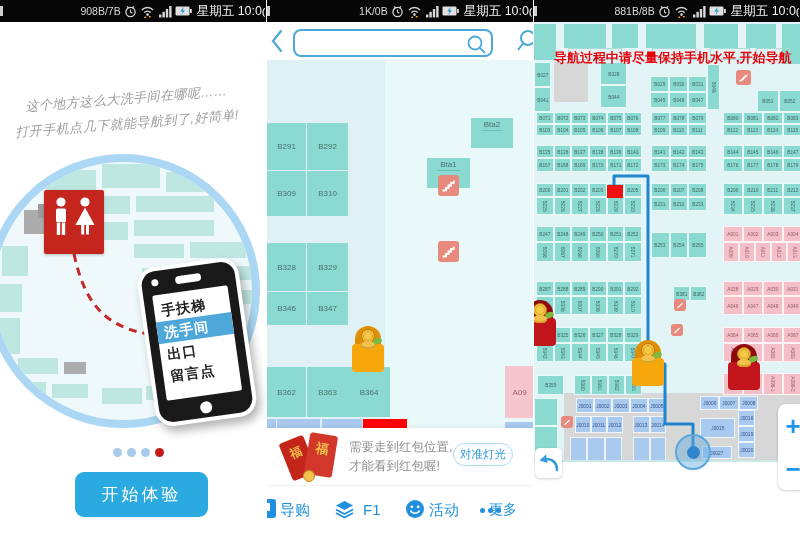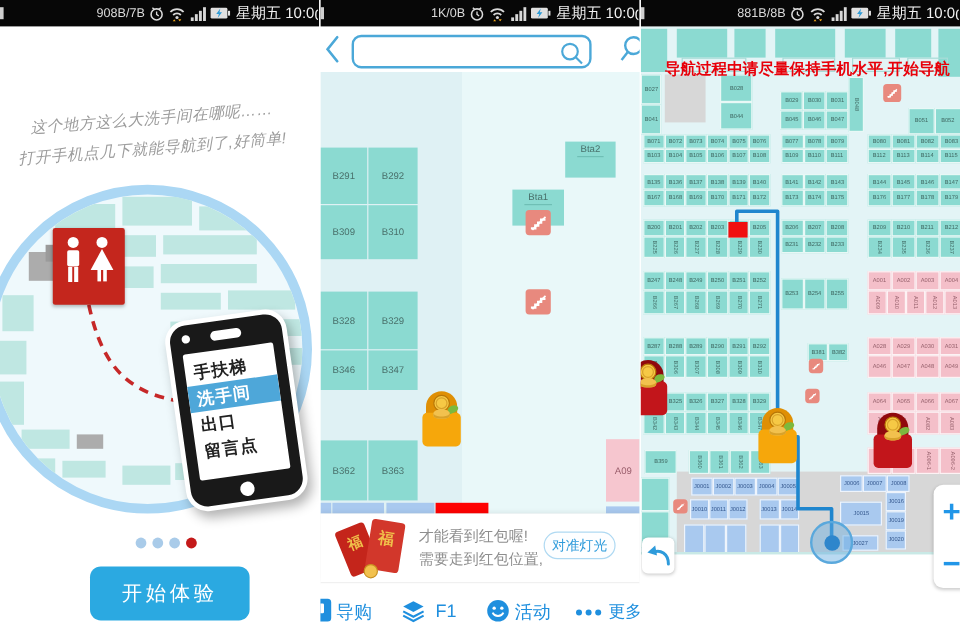--- a/index.html
+++ b/index.html
@@ -307,20 +307,23 @@
       </div>
       <div class="blk teal" style="left: 40px; top: 232px; width: 41px; height: 33px;">
         <span>B347</span>
       </div>
       <div class="blk teal" style="left: 0px; top: 307px; width: 39px; height: 50px;">
         <span>B362</span>
       </div>
       <div class="blk teal" style="left: 40px; top: 307px; width: 41px; height: 50px;">
         <span>B363</span>
       </div>
+      <div class="blk teal" style="left: 81px; top: 307px; width: 42px; height: 50px;">
+        <span>B364</span>
+      </div>
       <div class="blk teal top" style="left: 160px; top: 58px; width: 43px; height: 30px; margin-top: 40px;">
         <span>Bta1</span>
       </div>
       <div class="blk teal top" style="left: 204px; top: 58px; width: 42px; height: 30px;">
         <span>Bta2</span>
       </div>
       <div class="blk blue" style="left: 0px; top: 359px; width: 9px; height: 44px;"></div>
       <div class="blk blue" style="left: 10px; top: 359px; width: 43px; height: 44px;"></div>
       <div class="blk blue" style="left: 55px; top: 359px; width: 40px; height: 44px;"></div>
       <div class="blk red" style="left: 96px; top: 359px; width: 44px; height: 44px;"></div>
@@ -351,22 +354,22 @@
 
   <div class="banner">
     <div class="env env1">
         <span class="fu">福</span>
       </div>
     <div class="env env2">
         <span class="fu">福</span>
       </div>
     <div class="env-coin"></div>
     <div class="b-text">
+      <div>需要走到红包位置,</div>
       <div>才能看到红包喔!</div>
-      <div>需要走到红包位置,</div>
     </div>
     <div class="b-btn">对准灯光</div>
   </div>
 
   <div class="nav">
     <span class="nav-ic1"></span>
     <span class="lbl" style="left:13px">导购</span>
     <span class="nav-ic" style="left:67px;top:13px"><svg width="21" height="21">
           <path d="M10.5 2 L19 6.5 L10.5 11 L2 6.5 Z" fill="#1F8FDE"></path>
           <path d="M2 10.5 L10.5 15 L19 10.5" stroke="#1F8FDE" stroke-width="1.8" fill="none"></path>
@@ -378,21 +381,21 @@
           <circle cx="6.8" cy="7.8" r="1.4" fill="#fff"></circle>
           <circle cx="13.2" cy="7.8" r="1.4" fill="#fff"></circle>
           <path d="M5.5 11.5 A5 5 0 0 0 14.5 11.5" stroke="#fff" stroke-width="1.6" fill="none"></path>
         </svg></span>
     <span class="lbl" style="left:162px">活动</span>
     <span class="mdots">
         <i></i>
         <i></i>
         <i></i>
       </span>
-    <span class="lbl" style="left:240px;font-size:14px">更多</span>
+    <span class="lbl" style="left:222px;font-size:14px">更多</span>
   </div>
 </div>
 
 <div class="panel" id="p3">
   <div class="statusbar">
     <span class="sb-sliver"></span>
     <span>881B/8B</span>
     <span class="sb-ico"><svg width="13" height="13">
           <path d="M3 1.5 L4.8 3 M10 1.5 L8.2 3" stroke="#D8D8D8" stroke-width="1.2" fill="none"></path>
           <circle cx="6.5" cy="7" r="4.6" stroke="#D8D8D8" stroke-width="1.3" fill="none"></circle>

